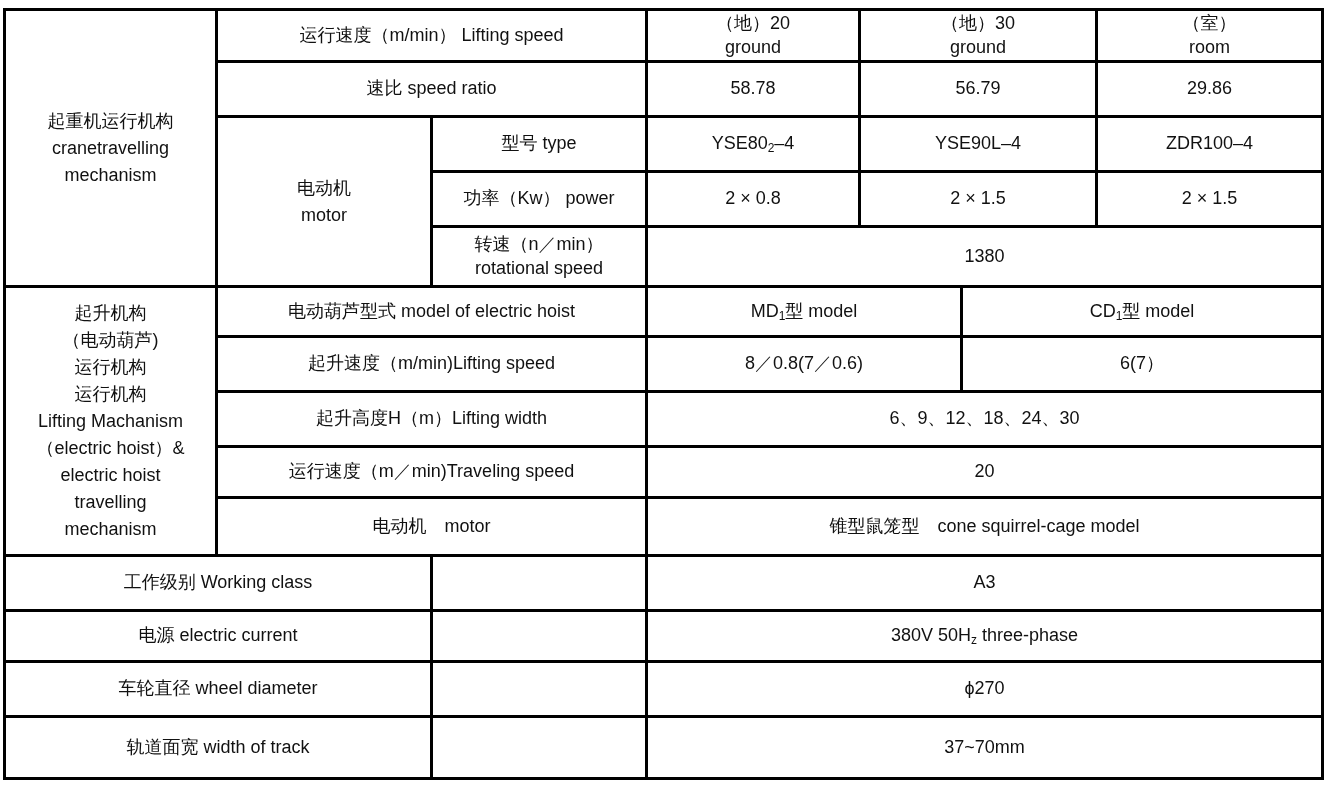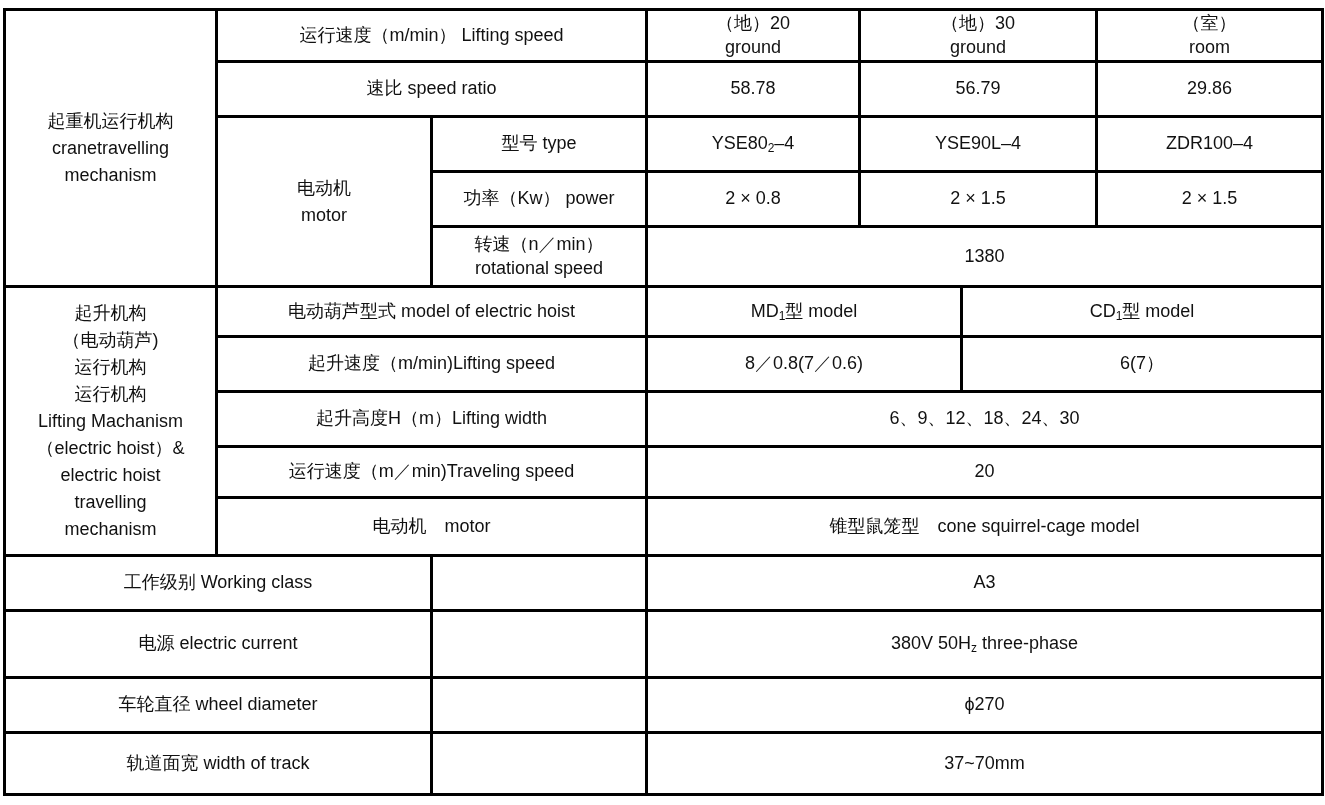--- a/index.html
+++ b/index.html
@@ -152,21 +152,21 @@
       <td colspan="2">电动机　motor</td>
       <td colspan="4">锥型鼠笼型　cone squirrel-cage model</td>
     </tr>
 
     <tr style="height:55px">
       <td colspan="2" class="sec">工作级别 Working class</td>
       <td class="sec"></td>
       <td colspan="4" class="sec">A3</td>
     </tr>
 
-    <tr style="height:67px">
+    <tr style="height:51px">
       <td colspan="2">电源 electric current</td>
       <td></td>
       <td colspan="4"><span>380V 50H</span><sub class="sub">z</sub><span> three-phase</span></td>
     </tr>
 
     <tr style="height:55px">
       <td colspan="2">车轮直径 wheel diameter</td>
       <td></td>
       <td colspan="4">ϕ270</td>
     </tr>

